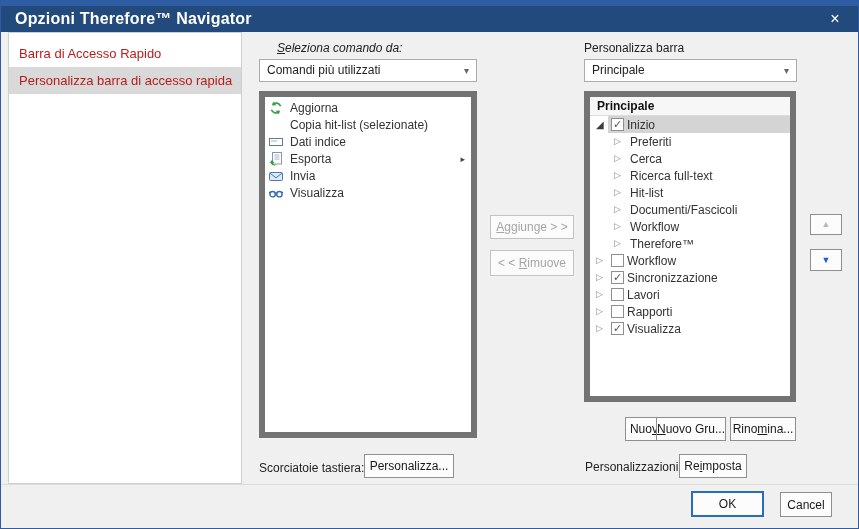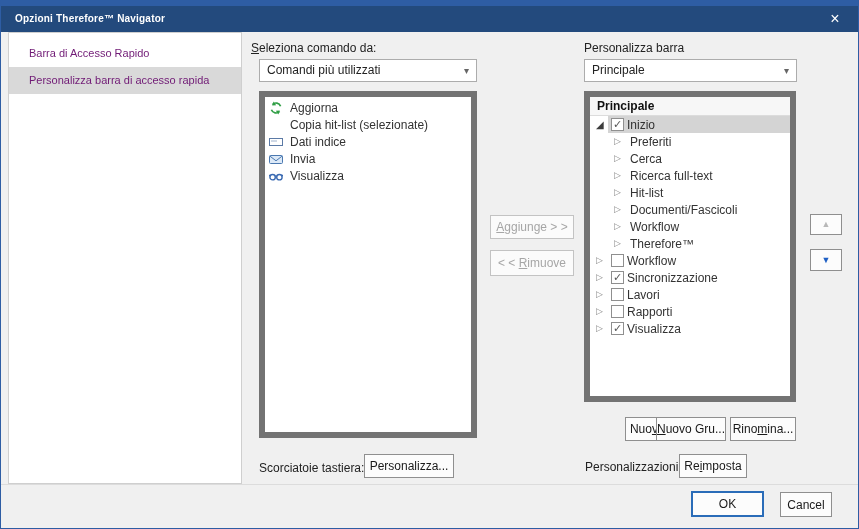--- a/index.html
+++ b/index.html
@@ -10,34 +10,34 @@
     background:#f0f0f0; border:1px solid #2e5da4; overflow:hidden;
     color:#1f1f1f;
   }
   
   .titlebar {
     position:absolute; left:0; top:0; right:0; height:31px;
     background:linear-gradient(180deg,#2e5da4 0,#2e5da4 5px,#234a7d 5px,#234a7d 100%);
   }
   .titlebar .title {
     position:absolute; left:14px; top:5px; line-height:26px;
-    color:#ffffff; font-size:10px; font-weight:600; letter-spacing:.2px;
+    color:#ffffff; font-size:16px; font-weight:600; letter-spacing:.2px;
   }
   .titlebar .close {
     position:absolute; right:0; top:5px; width:46px; height:26px;
     color:#ffffff; font-size:16px; line-height:25px; text-align:center; cursor:default;
   }
   
   .sidebar {
     position:absolute; left:7px; top:31px; width:234px; height:452px;
     background:#ffffff; border:1px solid #cfcfcf; padding-top:7px;
   }
   .side-item {
-    height:27px; line-height:27px; padding-left:20px;
-    font-size:11px; color:#701a75; white-space:nowrap;
+    height:27px; line-height:27px; padding-left:10px;
+    font-size:13px; color:#b91c1c; white-space:nowrap;
   }
   .side-item.sel { background:#d9d9d9; }
   
   .lbl { position:absolute; font-size:12px; color:#222; white-space:nowrap; }
   .u { text-decoration:underline; }
   
   .combo {
     position:absolute; height:23px; background:#fff; border:1px solid #acacac;
     font-size:12px; line-height:21px; padding-left:7px; color:#222; white-space:nowrap;
   }
@@ -93,21 +93,21 @@
   <div class="titlebar">
     <span class="title">Opzioni Therefore™ Navigator</span>
     <span class="close">×</span>
   </div>
 
   <div class="sidebar" id="sidebar">
       <div class="side-item">Barra di Accesso Rapido</div>
       <div class="side-item sel">Personalizza barra di accesso rapida</div>
     </div>
 
-  <div class="lbl" style="left:250px; top:40px;"><span></span><span class="u">S</span><span>eleziona comando da:</span></div>
+  <div class="lbl" style="left:276px; top:40px;font-style:italic;"><span></span><span class="u">S</span><span>eleziona comando da:</span></div>
 
   <div class="combo" style="left:258px; top:58px; width:218px;">
     <span>Comandi più utilizzati</span>
     <span class="arrow">▾</span>
   </div>
 
   <div class="listbox" id="cmdList">
       <div class="cmd-row">
         <span class="cmd-icon">
           <svg width="14" height="14" viewBox="0 0 14 14">
@@ -125,20 +125,35 @@
         <span class="cmd-label">Copia hit-list (selezionate)</span>
       </div>
       <div class="cmd-row">
         <span class="cmd-icon">
           <svg width="14" height="14" viewBox="0 0 14 14">
             <rect x="0.5" y="3.5" width="13" height="7" fill="#fff" stroke="#5b7aa6"></rect>
             <line x1="2" y1="6" x2="8" y2="6" stroke="#9fb2cc"></line>
           </svg>
         </span>
         <span class="cmd-label">Dati indice</span>
+      </div>
+      <div class="cmd-row">
+        <span class="cmd-icon">
+          <svg width="14" height="14" viewBox="0 0 14 14">
+            <rect x="3.5" y="0.5" width="9" height="11.5" fill="#fff" stroke="#8a97a8"></rect>
+            <g stroke="#aab6c6">
+              <line x1="5.5" y1="3" x2="10.5" y2="3"></line>
+              <line x1="5.5" y1="5" x2="10.5" y2="5"></line>
+              <line x1="5.5" y1="7" x2="10.5" y2="7"></line>
+            </g>
+            <path d="M6.5 13.5c-3 .2-4.6-1.2-4.7-2.8L0.4 11l2.6-3 2.4 3.1-1.7-.2c.4 1 1.4 1.6 2.8 1.7z" fill="#2f9e44"></path>
+          </svg>
+        </span>
+        <span class="cmd-label">Esporta</span>
+        <span class="cmd-sub">▸</span>
       </div>
       <div class="cmd-row">
         <span class="cmd-icon">
           <svg width="14" height="14" viewBox="0 0 14 14">
             <rect x="0.5" y="3.5" width="13" height="8" rx="1" fill="#dce9f7" stroke="#4a78b0"></rect>
             <path d="M1 4.2l6 4.6 6-4.6" fill="none" stroke="#4a78b0"></path>
           </svg>
         </span>
         <span class="cmd-label">Invia</span>
       </div>

